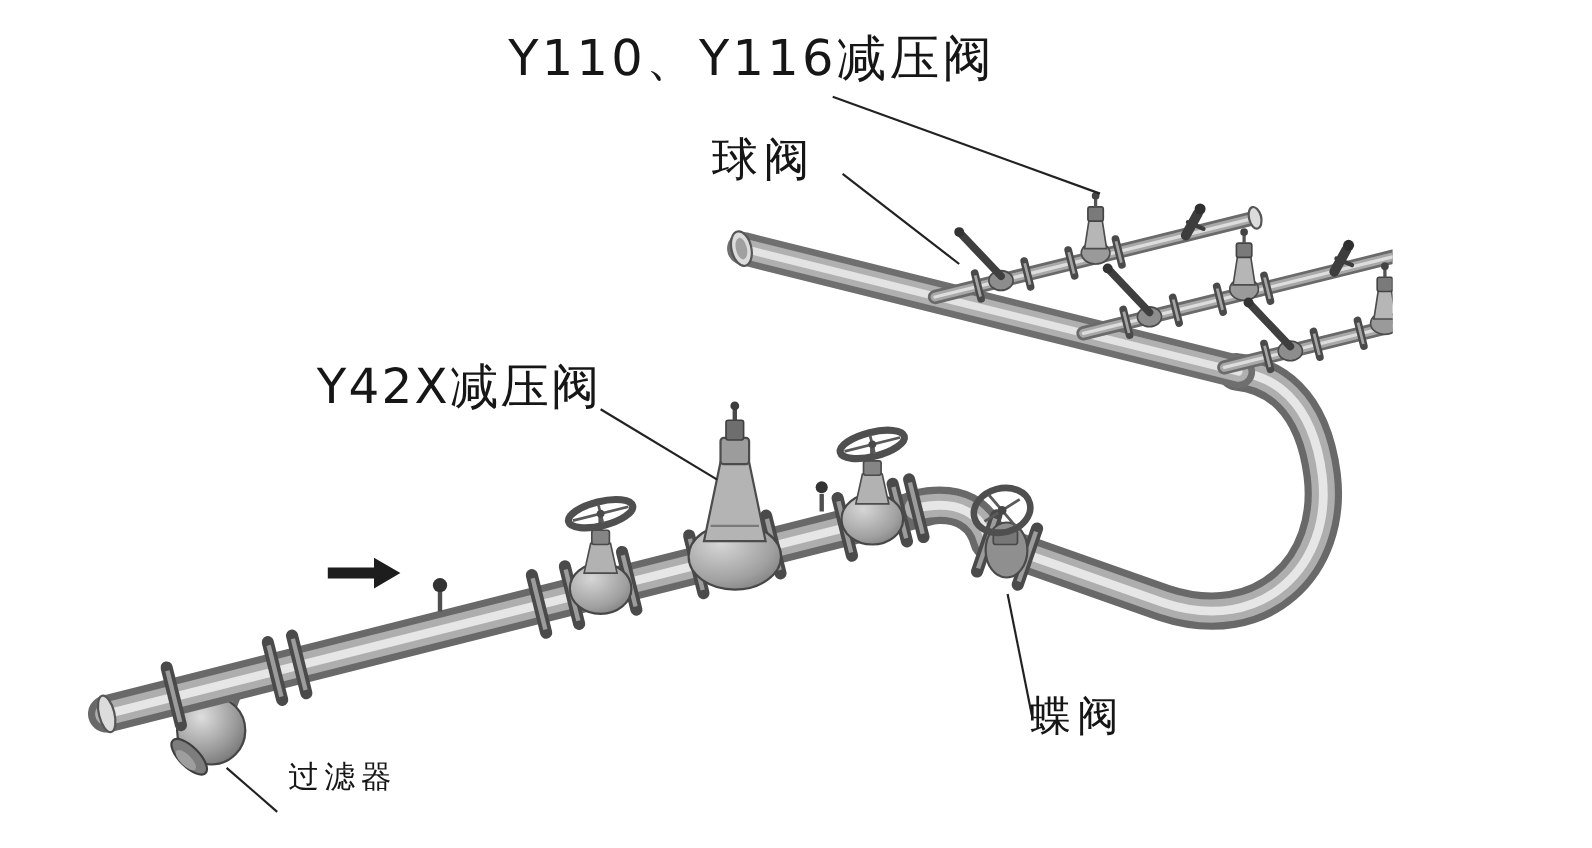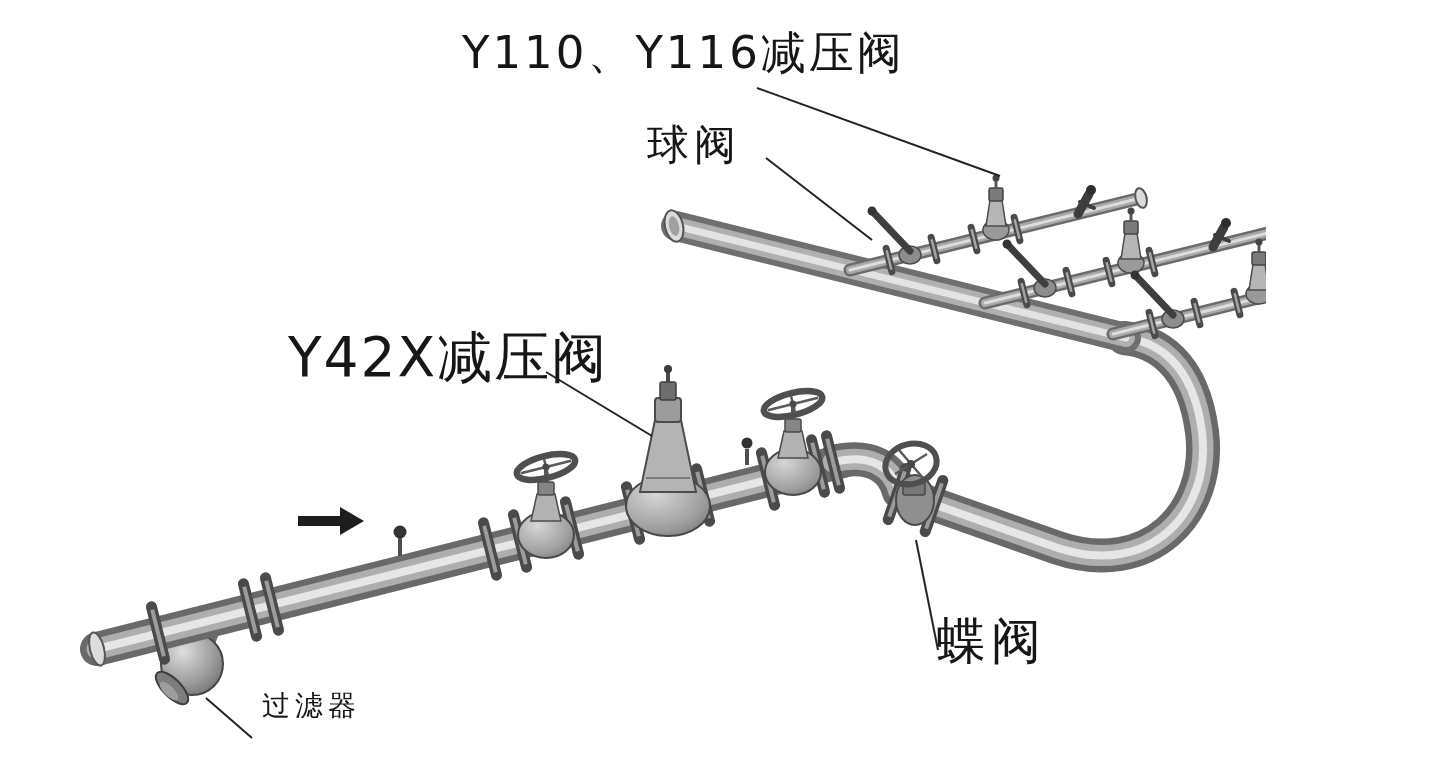--- a/index.html
+++ b/index.html
@@ -13,22 +13,22 @@
   .canvas svg{position:absolute;left:0;top:0;}
   .lbl{
     position:absolute;
     color:#161616;
     white-space:nowrap;
     line-height:1;
     font-family:"DejaVu Sans","Liberation Sans",sans-serif;
   }
   #lbl-y110{left:462px;top:30px;font-size:45px;letter-spacing:3px;}
   #lbl-ball{left:647px;top:124px;font-size:42px;letter-spacing:5px;}
-  #lbl-y42x{left:288px;top:330px;font-size:55px;letter-spacing:2px;}
-  #lbl-butterfly{left:936px;top:616px;font-size:50px;letter-spacing:5px;}
+  #lbl-y42x{left:288px;top:330px;font-size:44px;letter-spacing:2px;}
+  #lbl-butterfly{left:936px;top:632px;font-size:38px;letter-spacing:5px;}
   #lbl-strainer{left:262px;top:692px;font-size:28px;letter-spacing:5px;}
 
   
   .po-m{stroke:#696969;stroke-width:34;fill:none;stroke-linecap:round;stroke-linejoin:round}
   .pm-m{stroke:#aeaeae;stroke-width:21;fill:none;stroke-linecap:round;stroke-linejoin:round}
   .pi-m{stroke:#e6e6e6;stroke-width:8;fill:none;stroke-linecap:round;stroke-linejoin:round}
   .po-h{stroke:#6f6f6f;stroke-width:30;fill:none;stroke-linecap:round}
   .pm-h{stroke:#b0b0b0;stroke-width:18;fill:none;stroke-linecap:round}
   .pi-h{stroke:#e3e3e3;stroke-width:7;fill:none;stroke-linecap:round}
   .po-b{stroke:#6a6a6a;stroke-width:13;fill:none;stroke-linecap:round}

